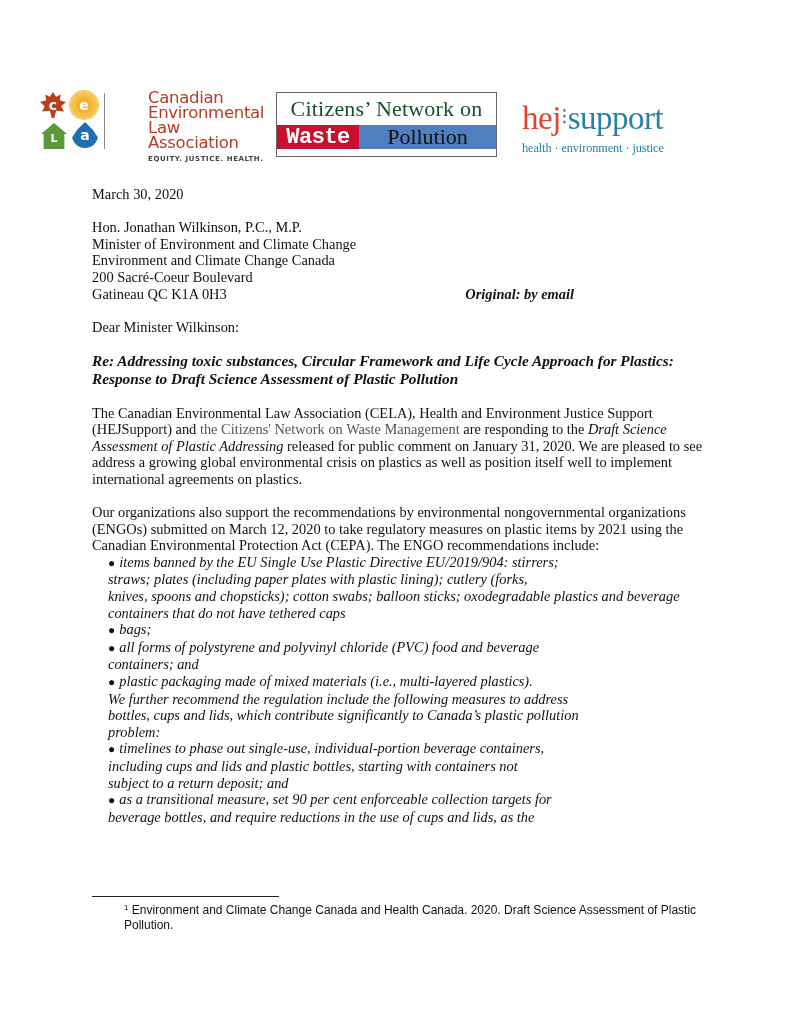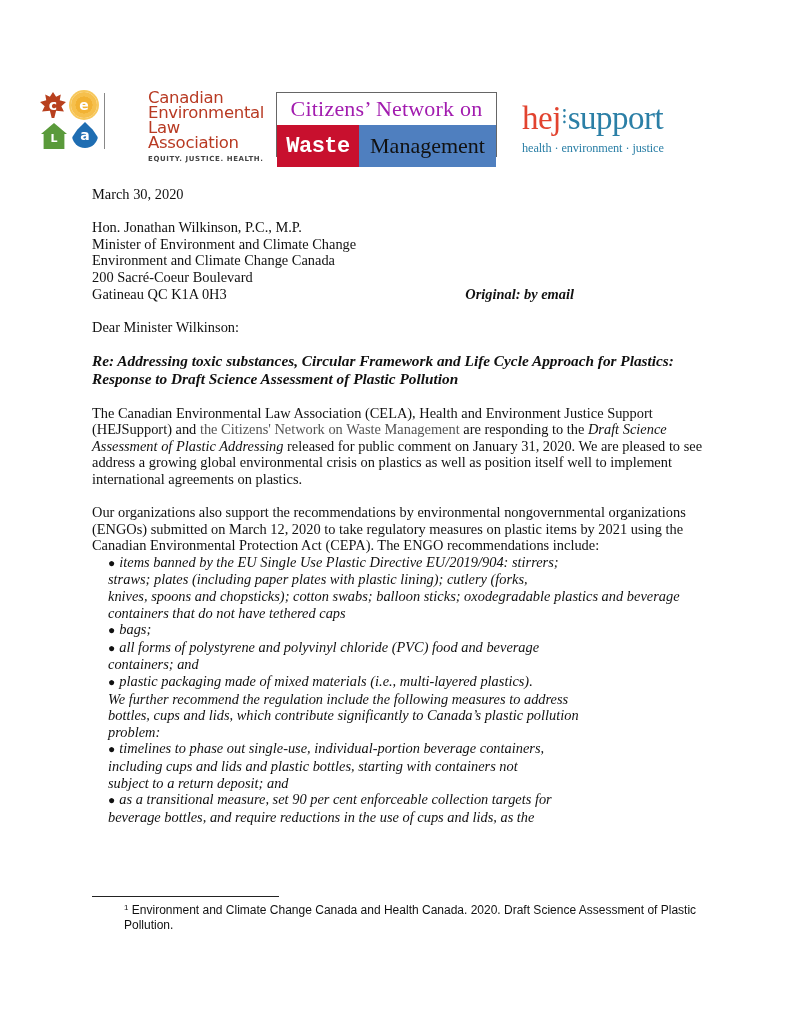--- a/index.html
+++ b/index.html
@@ -19,22 +19,22 @@
                clip-path: polygon(50% 0, 100% 42%, 90% 42%, 90% 100%, 10% 100%, 10% 42%, 0 42%); font-size: 11px; padding-top: 5px; box-sizing: border-box; }
   .ico-drop { left: 34px; top: 33px; background: #1f6db2; border-radius: 50% 50% 50% 50% / 60% 60% 40% 40%;
               clip-path: polygon(50% 0, 80% 30%, 100% 60%, 100% 100%, 0 100%, 0 60%, 20% 30%); border-radius: 0 0 50% 50%; }
   .cela-divider { position: absolute; left: 66px; top: 4px; width: 1px; height: 56px; background: #888; }
   .cela-text { position: absolute; left: 73px; top: 1px; font-family: "DejaVu Sans", sans-serif; color: #b83a23; margin-left: 37px; }
   .cela-line { display: block; font-size: 16.5px; line-height: 15px; letter-spacing: -0.3px; }
   .cela-tag { display: block; font-size: 7px; color: #444; letter-spacing: 0.6px; margin-top: 5px; font-weight: bold; }
 
   .logo-cnwm { position: absolute; left: 276px; top: 92px; width: 219px; height: 63px; border: 1px solid #666; background: #fff; }
   .cnwm-top { height: 32px; display: flex; align-items: center; justify-content: center;
-              font-family: "Liberation Serif", serif; font-size: 22px; color: #a21caf; letter-spacing: 0.2px; text-align: right; }
-  .cnwm-bottom { height: 42px; display: flex; }
+              font-family: "Liberation Serif", serif; font-size: 22px; color: #14532d; letter-spacing: 0.2px; text-align: right; }
+  .cnwm-bottom { height: 24px; display: flex; }
   .cnwm-waste { width: 82px; background: #c8102e; color: #fff; font-family: "Liberation Mono", "DejaVu Sans Mono", monospace;
                 font-weight: bold; font-size: 22px; display: flex; align-items: center; justify-content: center; letter-spacing: -0.5px; }
   .cnwm-mgmt { flex: 1; background: #4f7fbf; color: #111; font-family: "Liberation Serif", serif; font-size: 22px;
                display: flex; align-items: center; justify-content: center; }
 
   .logo-hej { position: absolute; left: 522px; top: 100px; width: 190px; height: 62px; font-family: Liberation Serif, serif; }
   .hej-main { font-size: 33px; line-height: 36px; letter-spacing: -0.5px; white-space: nowrap; }
   .hej-red { color: #e2432f; }
   .hej-blue { color: #2b7fa6; }
   .hej-dot { color: #2b7fa6; font-size: 20px; position: relative; top: -6px; margin: 0 1px; }
@@ -84,21 +84,21 @@
     <span class="cela-line">Environmental Law</span>
     <span class="cela-line">Association</span>
     <span class="cela-tag">EQUITY. JUSTICE. HEALTH.</span>
   </div>
 </div>
 
 <div class="logo-cnwm">
   <div class="cnwm-top">Citizens’ Network on</div>
   <div class="cnwm-bottom">
     <div class="cnwm-waste">Waste</div>
-    <div class="cnwm-mgmt">Management</div>
+    <div class="cnwm-mgmt">Pollution</div>
   </div>
 </div>
 
 <div class="logo-hej">
   <div class="hej-main">
     <span class="hej-red">hej</span><span class="hej-dot">⁝</span><span class="hej-blue">support</span>
   </div>
   <div class="hej-tag">health · environment · justice</div>
 </div>
 

